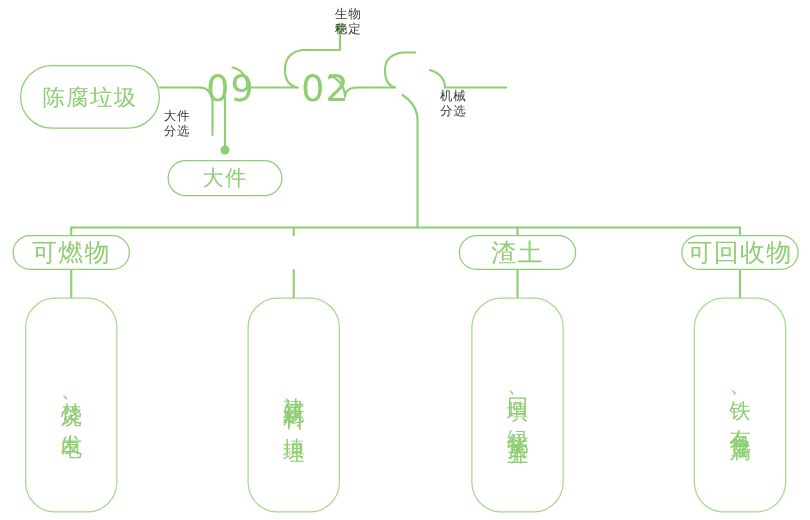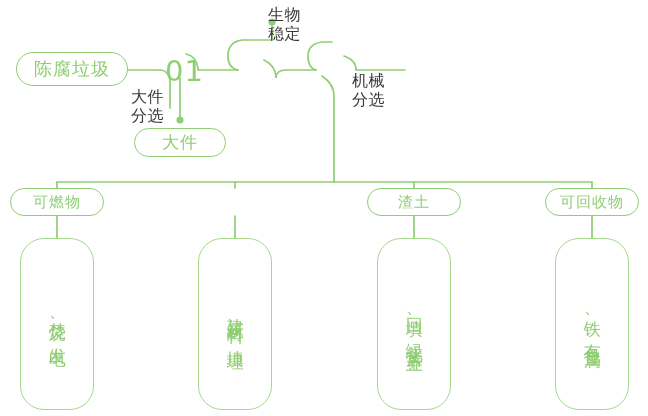--- a/index.html
+++ b/index.html
@@ -34,53 +34,53 @@
     align-items: center;
     justify-content: center;
     letter-spacing: 1px;
     background: #ffffff;
     white-space: nowrap;
   }
   .pill-source {
     left: 16px;
     top: 52px;
     width: 112px;
-    height: 34px;
+    height: 51px;
     font-size: 18px;
   }
   .pill-bulky {
     left: 134px;
     top: 128px;
     width: 92px;
     height: 29px;
     font-size: 17px;
   }
   .pill-cat {
     width: 94px;
     height: 28px;
-    font-size: 15px;
+    font-size: 20px;
     top: 188px;
   }
 
   
   .stage-num {
     position: absolute;
     color: #8fce72;
     font-size: 29px;
     letter-spacing: 1px;
     line-height: 1;
     top: 57px;
     font-family: "DejaVu Sans", sans-serif;
   }
 
   
   .ann {
     position: absolute;
     color: #3a3a3a;
-    font-size: 16px;
+    font-size: 10px;
     line-height: 1.18;
     letter-spacing: 0.5px;
     white-space: pre-line;
     text-align: left;
   }
   .ann-bio   { left: 268px; top: 6px; }
   .ann-bulky { left: 131px; top: 88px; }
   .ann-mech  { left: 352px; top: 72px; }
 
   
@@ -147,21 +147,22 @@
       <path d="M414 216 L414 238"></path>
       <path d="M592 216 L592 238"></path>
     </g>
 
     <circle cx="272" cy="22" r="3.6" fill="#8fce72"></circle>
     <circle cx="180" cy="120" r="3.6" fill="#8fce72"></circle>
   </svg>
 
   <div class="pill pill-source">陈腐垃圾</div>
 
-  <div class="stage-num" style="left:165px;">01</div>
+  <div class="stage-num" style="left:165px;">09</div>
+  <div class="stage-num" style="left:241px;">02</div>
 
   <div class="ann ann-bio">生物
 稳定</div>
   <div class="ann ann-bulky">大件
 分选</div>
   <div class="ann ann-mech">机械
 分选</div>
 
   <div class="pill pill-bulky">大件</div>
 

